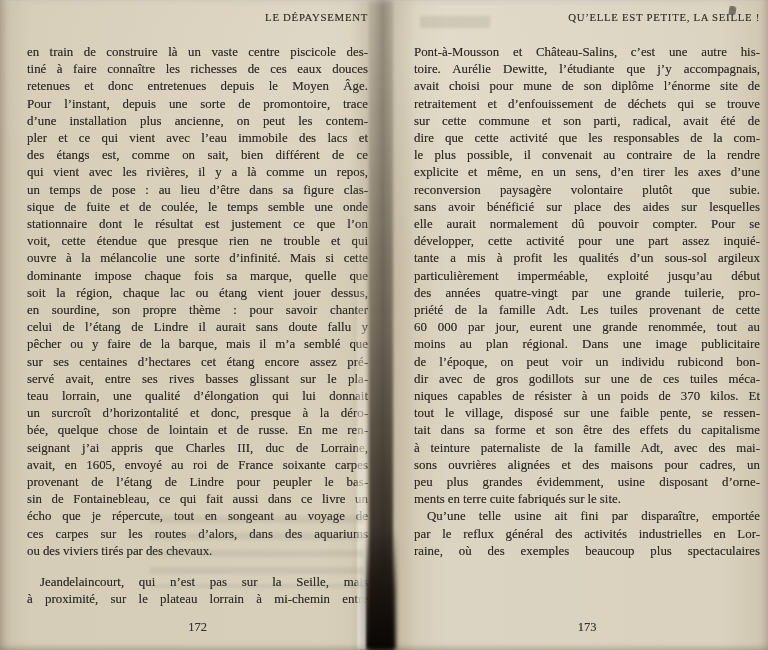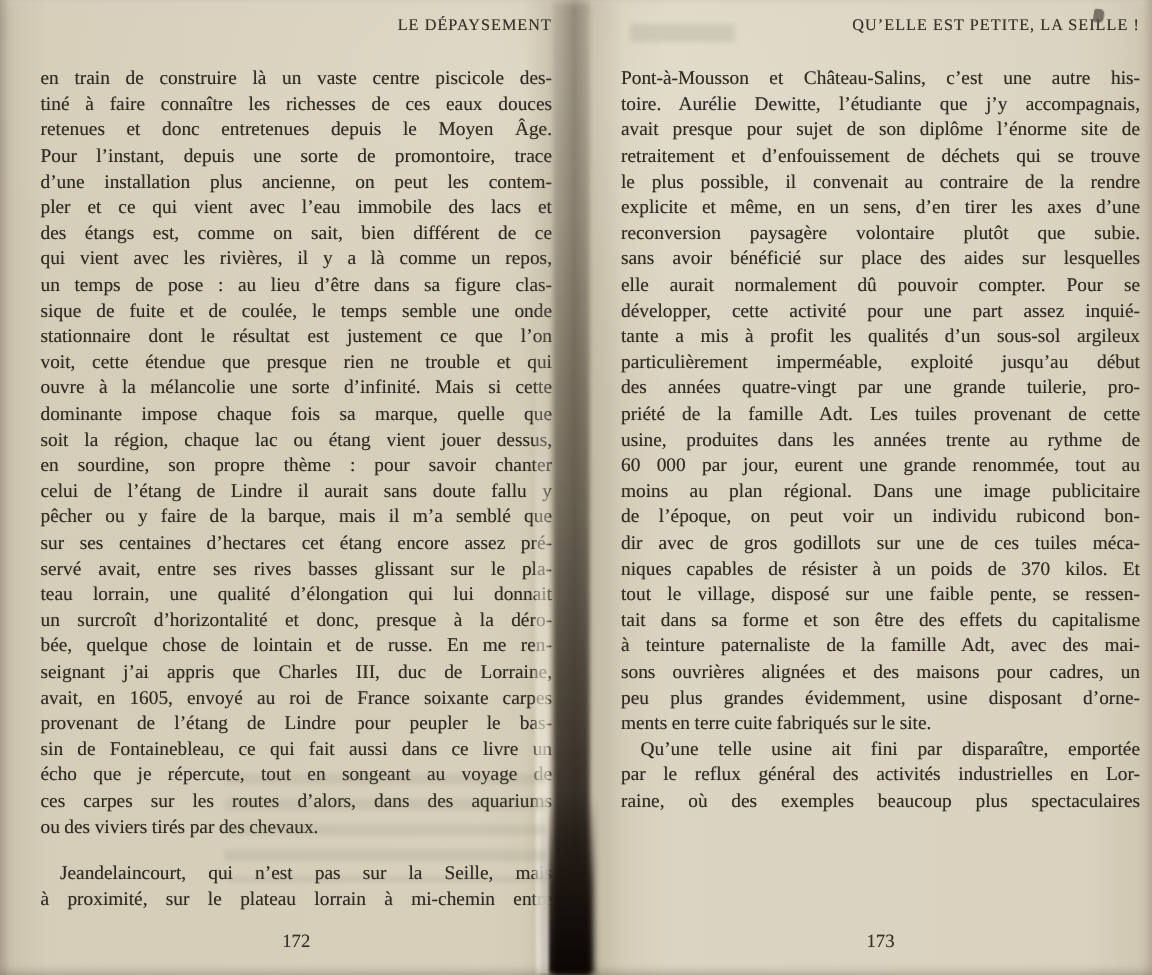--- a/index.html
+++ b/index.html
@@ -172,33 +172,34 @@
       </div>
     <div class="page-number">172</div>
   </div>
 
   <div class="page page-right">
     <div class="running-header">QU’ELLE EST PETITE, LA SEILLE !</div>
     <div class="body-text">
         <div class="para">
           <div class="line">Pont-à-Mousson et Château-Salins, c’est une autre his-</div>
           <div class="line">toire. Aurélie Dewitte, l’étudiante que j’y accompagnais,</div>
-          <div class="line">avait presque pour sujet de son diplôme l’énorme site de</div>
+          <div class="line">avait choisi pour mune de son diplôme l’énorme site de</div>
           <div class="line">retraitement et d’enfouissement de déchets qui se trouve</div>
+          <div class="line">sur cette commune et son parti, radical, avait été de</div>
+          <div class="line">dire que cette activité que les responsables de la com-</div>
           <div class="line">le plus possible, il convenait au contraire de la rendre</div>
           <div class="line">explicite et même, en un sens, d’en tirer les axes d’une</div>
           <div class="line">reconversion paysagère volontaire plutôt que subie.</div>
           <div class="line">sans avoir bénéficié sur place des aides sur lesquelles</div>
           <div class="line">elle aurait normalement dû pouvoir compter. Pour se</div>
           <div class="line">développer, cette activité pour une part assez inquié-</div>
           <div class="line">tante a mis à profit les qualités d’un sous-sol argileux</div>
           <div class="line">particulièrement imperméable, exploité jusqu’au début</div>
           <div class="line">des années quatre-vingt par une grande tuilerie, pro-</div>
           <div class="line">priété de la famille Adt. Les tuiles provenant de cette</div>
-          <div class="line">usine, produites dans les années trente au rythme de</div>
           <div class="line">60&nbsp;000 par jour, eurent une grande renommée, tout au</div>
           <div class="line">moins au plan régional. Dans une image publicitaire</div>
           <div class="line">de l’époque, on peut voir un individu rubicond bon-</div>
           <div class="line">dir avec de gros godillots sur une de ces tuiles méca-</div>
           <div class="line">niques capables de résister à un poids de 370 kilos. Et</div>
           <div class="line">tout le village, disposé sur une faible pente, se ressen-</div>
           <div class="line">tait dans sa forme et son être des effets du capitalisme</div>
           <div class="line">à teinture paternaliste de la famille Adt, avec des mai-</div>
           <div class="line">sons ouvrières alignées et des maisons pour cadres, un</div>
           <div class="line">peu plus grandes évidemment, usine disposant d’orne-</div>

